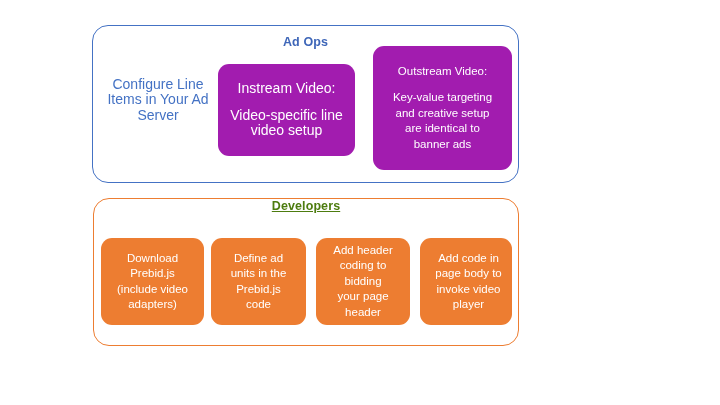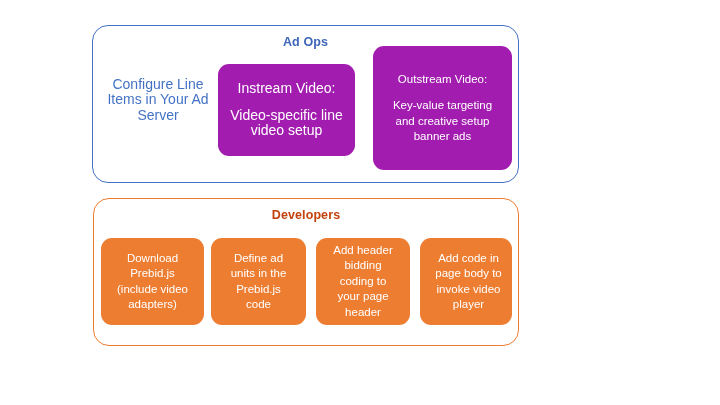--- a/index.html
+++ b/index.html
@@ -51,22 +51,23 @@
     text-align: center;
     font-weight: bold;
     font-size: 12.5px;
     letter-spacing: .1px;
   }
   .group-adops .group-title {
     top: 9px;
     color: #3E66B8;
   }
   .group-devs .group-title {
-    top: 9px;
-    color: #c2410c;
+    top: 0;
+    color: #4d7c0f;
+    text-decoration: underline;
   }
 
   
   .plain-text {
     position: absolute;
     color: #4472C4;
     font-size: 14px;
     line-height: 15.5px;
     text-align: center;
     display: flex;
@@ -155,20 +156,21 @@
     <span class="spacer"></span>
     <span class="line">Video-specific line</span>
     <span class="line">video setup</span>
   </div>
 
   <div class="card card-blue card-outstream">
     <span class="line">Outstream Video:</span>
     <span class="spacer"></span>
     <span class="line">Key-value targeting</span>
     <span class="line">and creative setup</span>
+    <span class="line">are identical to</span>
     <span class="line">banner ads</span>
   </div>
 
   <div class="group group-devs">
     <div class="group-title">Developers</div>
   </div>
 
   <div class="card card-orange card-dev dev-1">
     <span class="line">Download</span>
     <span class="line">Prebid.js</span>
@@ -178,22 +180,22 @@
 
   <div class="card card-orange card-dev dev-2">
     <span class="line">Define ad</span>
     <span class="line">units in the</span>
     <span class="line">Prebid.js</span>
     <span class="line">code</span>
   </div>
 
   <div class="card card-orange card-dev dev-3">
     <span class="line">Add header</span>
+    <span class="line">coding to</span>
     <span class="line">bidding</span>
-    <span class="line">coding to</span>
     <span class="line">your page</span>
     <span class="line">header</span>
   </div>
 
   <div class="card card-orange card-dev dev-4">
     <span class="line">Add code in</span>
     <span class="line">page body to</span>
     <span class="line">invoke video</span>
     <span class="line">player</span>
   </div>

